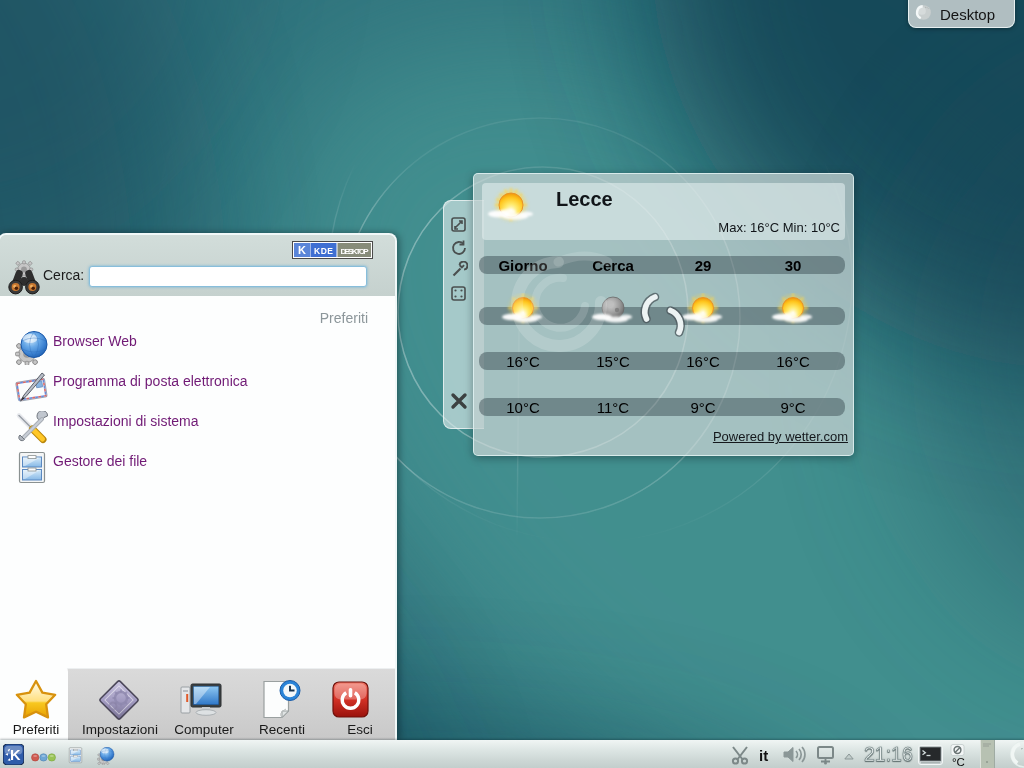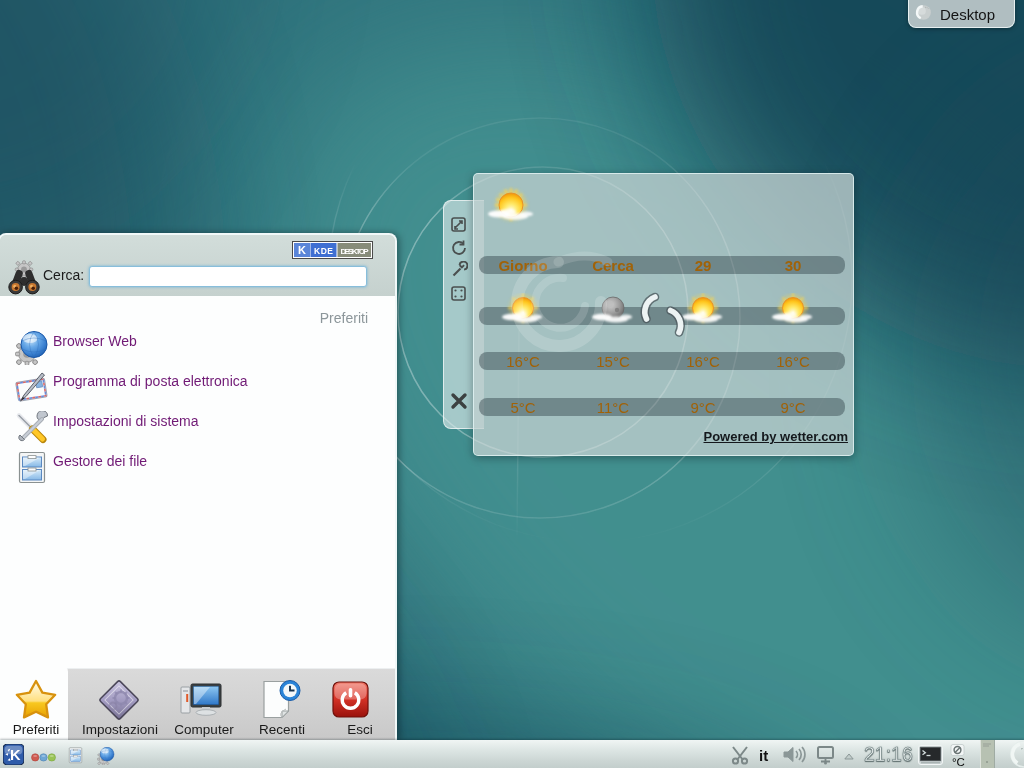--- a/index.html
+++ b/index.html
@@ -9,23 +9,23 @@
 #toolbox .txt{position:absolute;left:31px;top:14px;font-size:15px;color:#141414;}
 
 #whandle{position:absolute;left:443px;top:200px;width:40px;height:227px;background:rgba(226,238,238,.62);
  border:1px solid rgba(255,255,255,.65);border-right:none;border-radius:8px 0 0 8px;}
 #weather{position:absolute;left:473px;top:173px;width:379px;height:281px;background:rgba(192,207,208,.78);
  border:1px solid rgba(225,242,242,.85);border-radius:5px;box-shadow:0 2px 8px rgba(0,10,15,.35);}
 #whead{position:absolute;left:8px;top:9px;width:363px;height:57px;background:rgba(222,236,236,.62);border-radius:4px;}
 #whead .city{position:absolute;left:74px;top:5px;font-size:20px;font-weight:bold;color:#101418;}
 #whead .mm{position:absolute;right:5px;top:37px;font-size:13px;color:#101418;}
 .wstrip{position:absolute;left:5px;width:366px;height:18px;background:rgba(66,84,90,.52);border-radius:8px;}
-.wcell{position:absolute;top:1px;width:90px;text-align:center;font-size:15px;color:#a16207;}
+.wcell{position:absolute;top:1px;width:90px;text-align:center;font-size:15px;color:#000000;}
 .wcell.b{font-weight:bold;}
-#powered{position:absolute;right:5px;top:255px;font-size:13px;color:#14181c;text-decoration:underline;font-weight:bold;}
+#powered{position:absolute;right:5px;top:255px;font-size:13px;color:#14181c;text-decoration:underline;}
 .wico{position:absolute;width:46px;height:36px;}
 
 #kickoff{position:absolute;left:-2px;top:233px;width:395px;border:2px solid rgba(245,252,252,.9);
  border-bottom:none;border-radius:8px 8px 0 0;box-shadow:2px 0 7px rgba(0,10,15,.4);background:#cbd7d4;height:505px;}
 #khead{position:absolute;left:0;top:0;width:100%;height:61px;border-radius:7px 7px 0 0;
  background:linear-gradient(#d2ddda,#c5d1ce);}
 #ktitle{position:absolute;left:12px;top:3px;font-size:15px;color:#1b1b1b;}
 #kbadge{position:absolute;left:292px;top:6px;}
 #cerca{position:absolute;left:43px;top:32px;font-size:14px;color:#1b1b1b;text-align:center;}
 #kinput{position:absolute;left:89px;top:31px;width:276px;height:19px;background:#fff;border:1px solid #88bedb;border-radius:3px;box-shadow:0 0 3px rgba(90,170,215,.8);}
@@ -114,20 +114,24 @@
       <circle cx="11.5" cy="5.5" r="1.1" fill="#4a4f4f" stroke="none"></circle>
  <circle cx="5.5" cy="11.5" r="1.1" fill="#4a4f4f" stroke="none"></circle>
       <circle cx="11.5" cy="11.5" r="1.1" fill="#4a4f4f" stroke="none"></circle>
     </svg>
 <svg style="position:absolute;left:5px;top:190px" width="20" height="20" viewBox="0 0 20 20" fill="none" stroke="#3c4141" stroke-width="3.4" stroke-linecap="round">
  <path d="M 4 4 L 16 16 M 16 4 L 4 16"></path>
     </svg>
 </div>
 
 <div id="weather">
+ <div id="whead">
+      <span class="city">Lecce</span>
+      <span class="mm">Max: 16°C Min: 10°C</span>
+    </div>
  <svg class="wico" style="left:12px;top:12px;width:52px;height:40px" viewBox="0 0 52 40">
       <use href="#suncloud"></use>
     </svg>
  <div class="wstrip" style="top:82px"></div>
  <div class="wcell b" style="left:4px;top:83px">Giorno</div>
  <div class="wcell b" style="left:94px;top:83px">Cerca</div>
  <div class="wcell b" style="left:184px;top:83px">29</div>
  <div class="wcell b" style="left:274px;top:83px">30</div>
  <div class="wstrip" style="top:133px"></div>
  <svg class="wico" style="left:26px;top:119px" viewBox="0 0 46 36">
@@ -141,21 +145,21 @@
     </svg>
  <svg class="wico" style="left:296px;top:119px" viewBox="0 0 46 36">
       <use href="#suncloud2"></use>
     </svg>
  <div class="wstrip" style="top:178px"></div>
  <div class="wcell" style="left:4px;top:179px">16°C</div>
  <div class="wcell" style="left:94px;top:179px">15°C</div>
  <div class="wcell" style="left:184px;top:179px">16°C</div>
  <div class="wcell" style="left:274px;top:179px">16°C</div>
  <div class="wstrip" style="top:224px"></div>
- <div class="wcell" style="left:4px;top:225px">5°C</div>
+ <div class="wcell" style="left:4px;top:225px">10°C</div>
  <div class="wcell" style="left:94px;top:225px">11°C</div>
  <div class="wcell" style="left:184px;top:225px">9°C</div>
  <div class="wcell" style="left:274px;top:225px">9°C</div>
  <div id="powered">Powered by wetter.com</div>
 </div>
 <svg class="art" style="pointer-events:none" width="1024" height="768" viewBox="0 0 1024 768">
  <g fill="none" stroke="#ffffff" stroke-linecap="round">
   <path d="M 558 262 A 42 42 0 1 0 601 302" stroke-width="12" opacity=".17"></path>
   <path d="M 563 278 A 25 25 0 1 0 585 306" stroke-width="8" opacity=".15"></path>
   <path d="M 558 262 Q 586 250 608 262" stroke-width="9" opacity=".14"></path>

